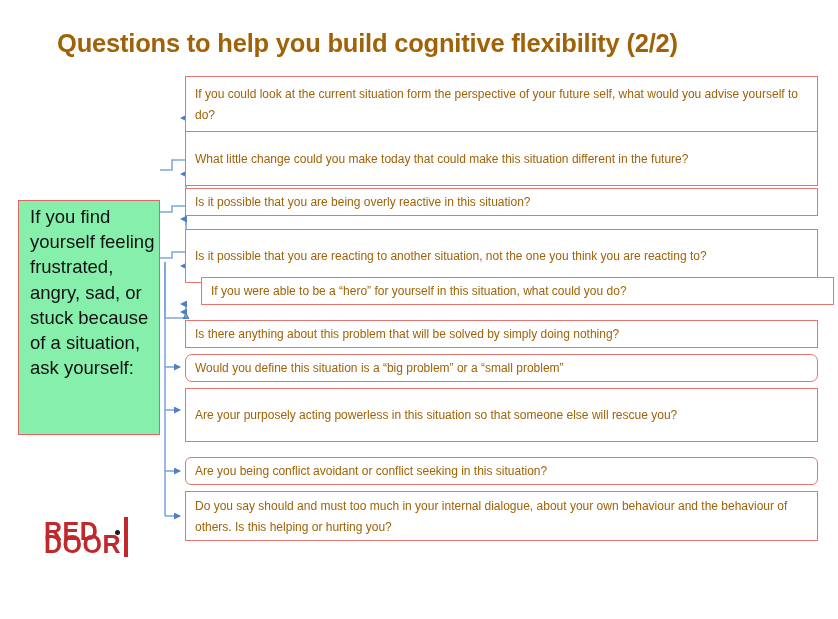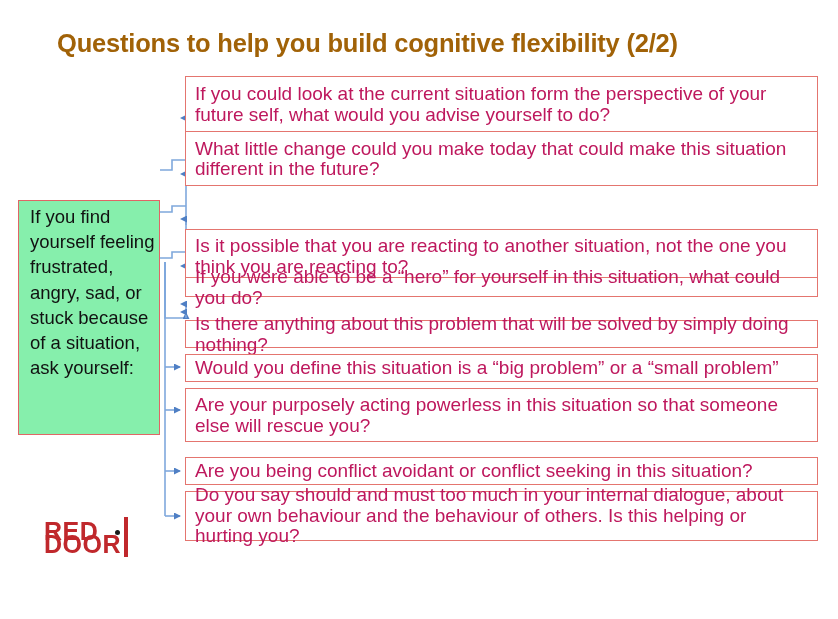--- a/index.html
+++ b/index.html
@@ -66,23 +66,23 @@
     border: 1.3px solid #E4756F;
     background: #ffffff;
     box-sizing: border-box;
   }
   .qtext {
     position: absolute;
     left: 9px;
     right: 8px;
     top: 50%;
     transform: translateY(-50%);
-    font-size: 19px;
+    font-size: 12px;
     line-height: 20.5px;
-    color: #be185d;
+    color: #a16207;
   }
 
   
   #connectors {
     position: absolute;
     left: 0; top: 0;
     width: 838px;
     height: 619px;
     pointer-events: none;
   }
@@ -177,42 +177,45 @@
   </div>
 
   <div class="qbox" style="top:76px;  height:56px;">
     <div class="qtext">If you could look at the current situation form the perspective of your future self, what would you advise yourself to do?</div>
   </div>
 
   <div class="qbox" style="top:131px; height:55px;">
     <div class="qtext">What little change could you make today that could make this situation different in the future?</div>
   </div>
 
+  <div class="qbox" style="top:188px; height:28px;">
+    <div class="qtext">Is it possible that you are being overly reactive in this situation?</div>
+  </div>
 
   <div class="qbox" style="top:219px; height:54px;margin-top:10px;">
     <div class="qtext">Is it possible that you are reacting to another situation, not the one you think you are reacting to?</div>
   </div>
 
-  <div class="qbox" style="top:277px; height:20px;">
+  <div class="qbox" style="top:277px; height:28px;margin-left:16px;">
     <div class="qtext">If you were able to be a “hero” for yourself in this situation, what could you do?</div>
   </div>
 
   <div class="qbox" style="top:320px; height:28px;">
     <div class="qtext">Is there anything about this problem that will be solved by simply doing nothing?</div>
   </div>
 
-  <div class="qbox" style="top:354px; height:28px;">
+  <div class="qbox" style="top:354px; height:28px;border-radius:7px;">
     <div class="qtext">Would you define this situation is a “big problem” or a “small problem”</div>
   </div>
 
   <div class="qbox" style="top:388px; height:54px;">
     <div class="qtext">Are your purposely acting powerless in this situation so that someone else will rescue you?</div>
   </div>
 
-  <div class="qbox" style="top:457px; height:28px;">
+  <div class="qbox" style="top:457px; height:28px;border-radius:6px;">
     <div class="qtext">Are you being conflict avoidant or conflict seeking in this situation?</div>
   </div>
 
   <div class="qbox" style="top:491px; height:50px;">
     <div class="qtext">Do you say should and must too much in your internal dialogue, about your own behaviour and the behaviour of others. Is this helping or hurting you?</div>
   </div>
 
   <div id="logo">
     <div id="logo-word-red">RED</div>
     <div id="logo-word-door">DOOR</div>

